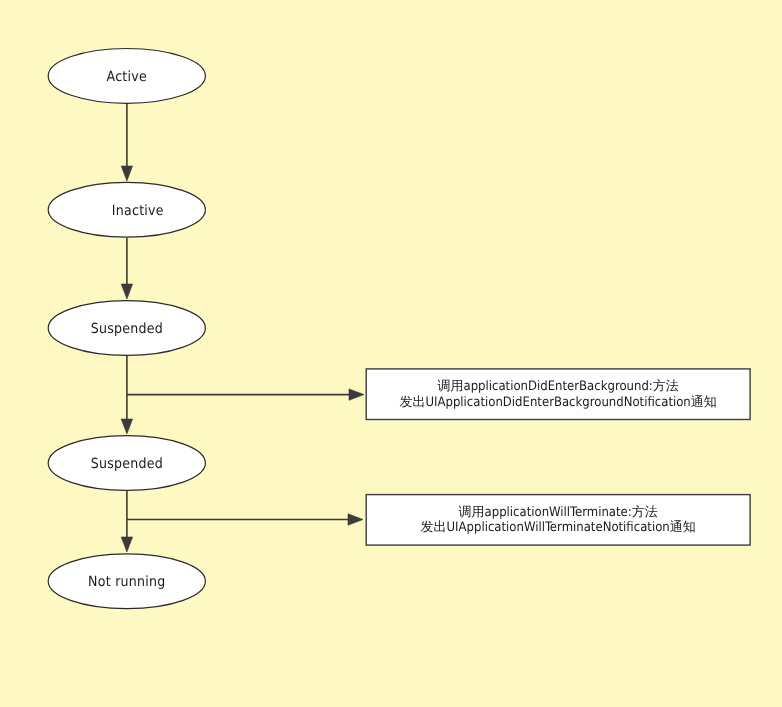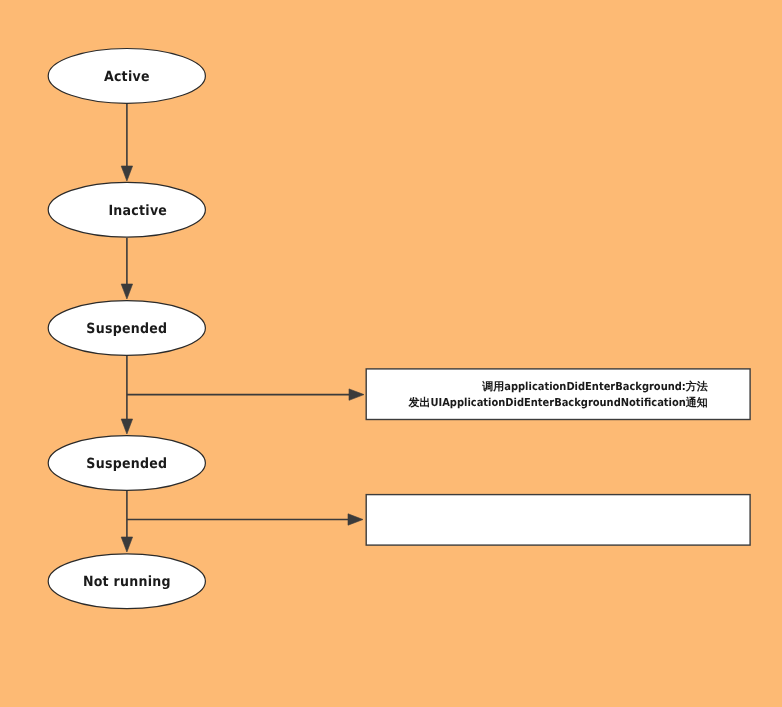--- a/index.html
+++ b/index.html
@@ -41,42 +41,42 @@
     font-size: 14px;
     letter-spacing: 0.25px;
     line-height: 1;
     white-space: nowrap;
     text-align: center;
     transform: translate(-50%, calc(-50% + 1px));
   }
   .box-label {
     position: absolute;
     color: #1a1a1a;
-    font-size: 11px;
+    font-size: 13px;
     line-height: 15.6px;
     white-space: nowrap;
-    text-align: right;
+    text-align: center;
     transform: translate(-50%, calc(-50% + 0.5px));
   }
   .box-label > div {
     white-space: nowrap;
   }
   .caption {
     position: absolute;
     color: #303030;
     font-size: 12.8px;
     line-height: 1;
     white-space: nowrap;
     transform: translate(-50%, -50%);
   }
 </style>
 </head>
 <body>
 
-<div id="diagram" style="background: #fdba74; font-weight: bold;">
+<div id="diagram" style="background: #fef9c3;">
 
   <svg id="svg-layer" width="782" height="707" viewBox="0 0 782 707">
 
     <g>
       <line x1="126.9" y1="104" x2="126.9" y2="167.5" stroke="#3b3b3b" stroke-width="1.6"></line>
       <polygon points="121.2,166 132.6,166 126.9,181" fill="#3b3b3b" stroke="#3b3b3b" stroke-width="0.6"></polygon>
     </g>
     <g>
       <line x1="126.9" y1="238" x2="126.9" y2="285.5" stroke="#3b3b3b" stroke-width="1.6"></line>
       <polygon points="121.2,284 132.6,284 126.9,299" fill="#3b3b3b" stroke="#3b3b3b" stroke-width="0.6"></polygon>
@@ -114,15 +114,19 @@
     <div class="node-label" style="left: 126.8px; top: 209.8px; color: rgb(26, 26, 26); margin-left: 11px;">Inactive</div>
     <div class="node-label" style="left: 126.8px; top: 328px; color: rgb(26, 26, 26);">Suspended</div>
     <div class="node-label" style="left: 126.8px; top: 463px; color: rgb(26, 26, 26); text-align: center;">Suspended</div>
     <div class="node-label" style="left: 126.8px; top: 581.2px; color: rgb(26, 26, 26);">Not running</div>
 
     <div class="box-label" style="left: 558.15px; top: 394.2px; color: rgb(26, 26, 26);">
       <div>调用applicationDidEnterBackground:方法</div>
       <div>发出UIApplicationDidEnterBackgroundNotification通知</div>
     </div>
 
+    <div class="box-label" style="left: 558.15px; top: 519.85px; color: rgb(26, 26, 26);">
+      <div>调用applicationWillTerminate:方法</div>
+      <div>发出UIApplicationWillTerminateNotification通知</div>
+    </div>
 
   </div>
 </div>
 
 </body></html>

